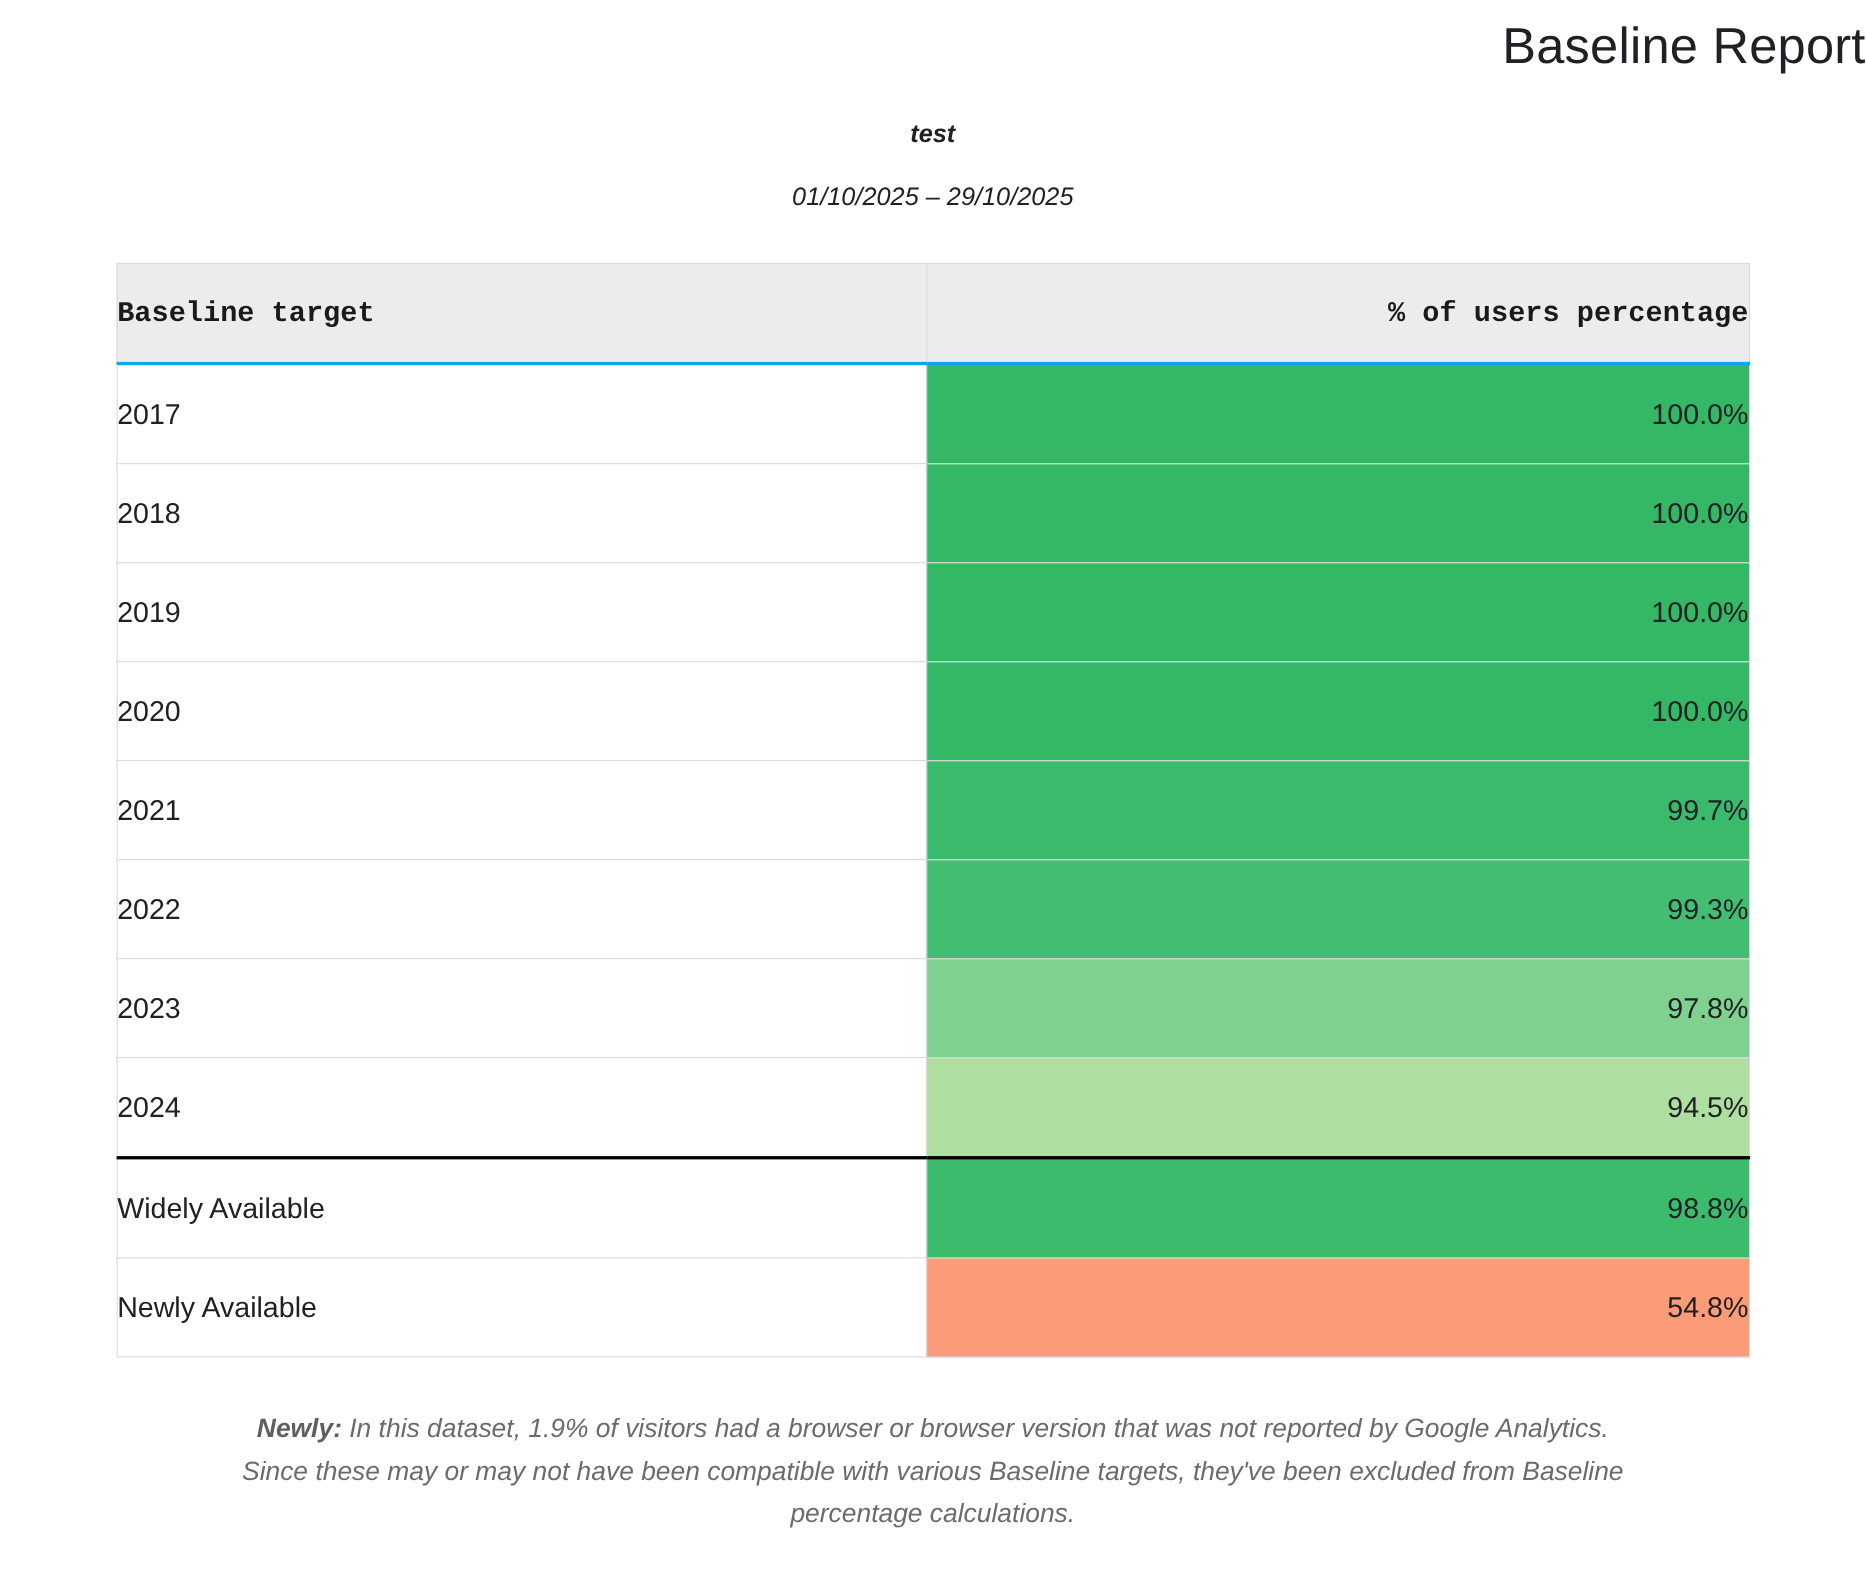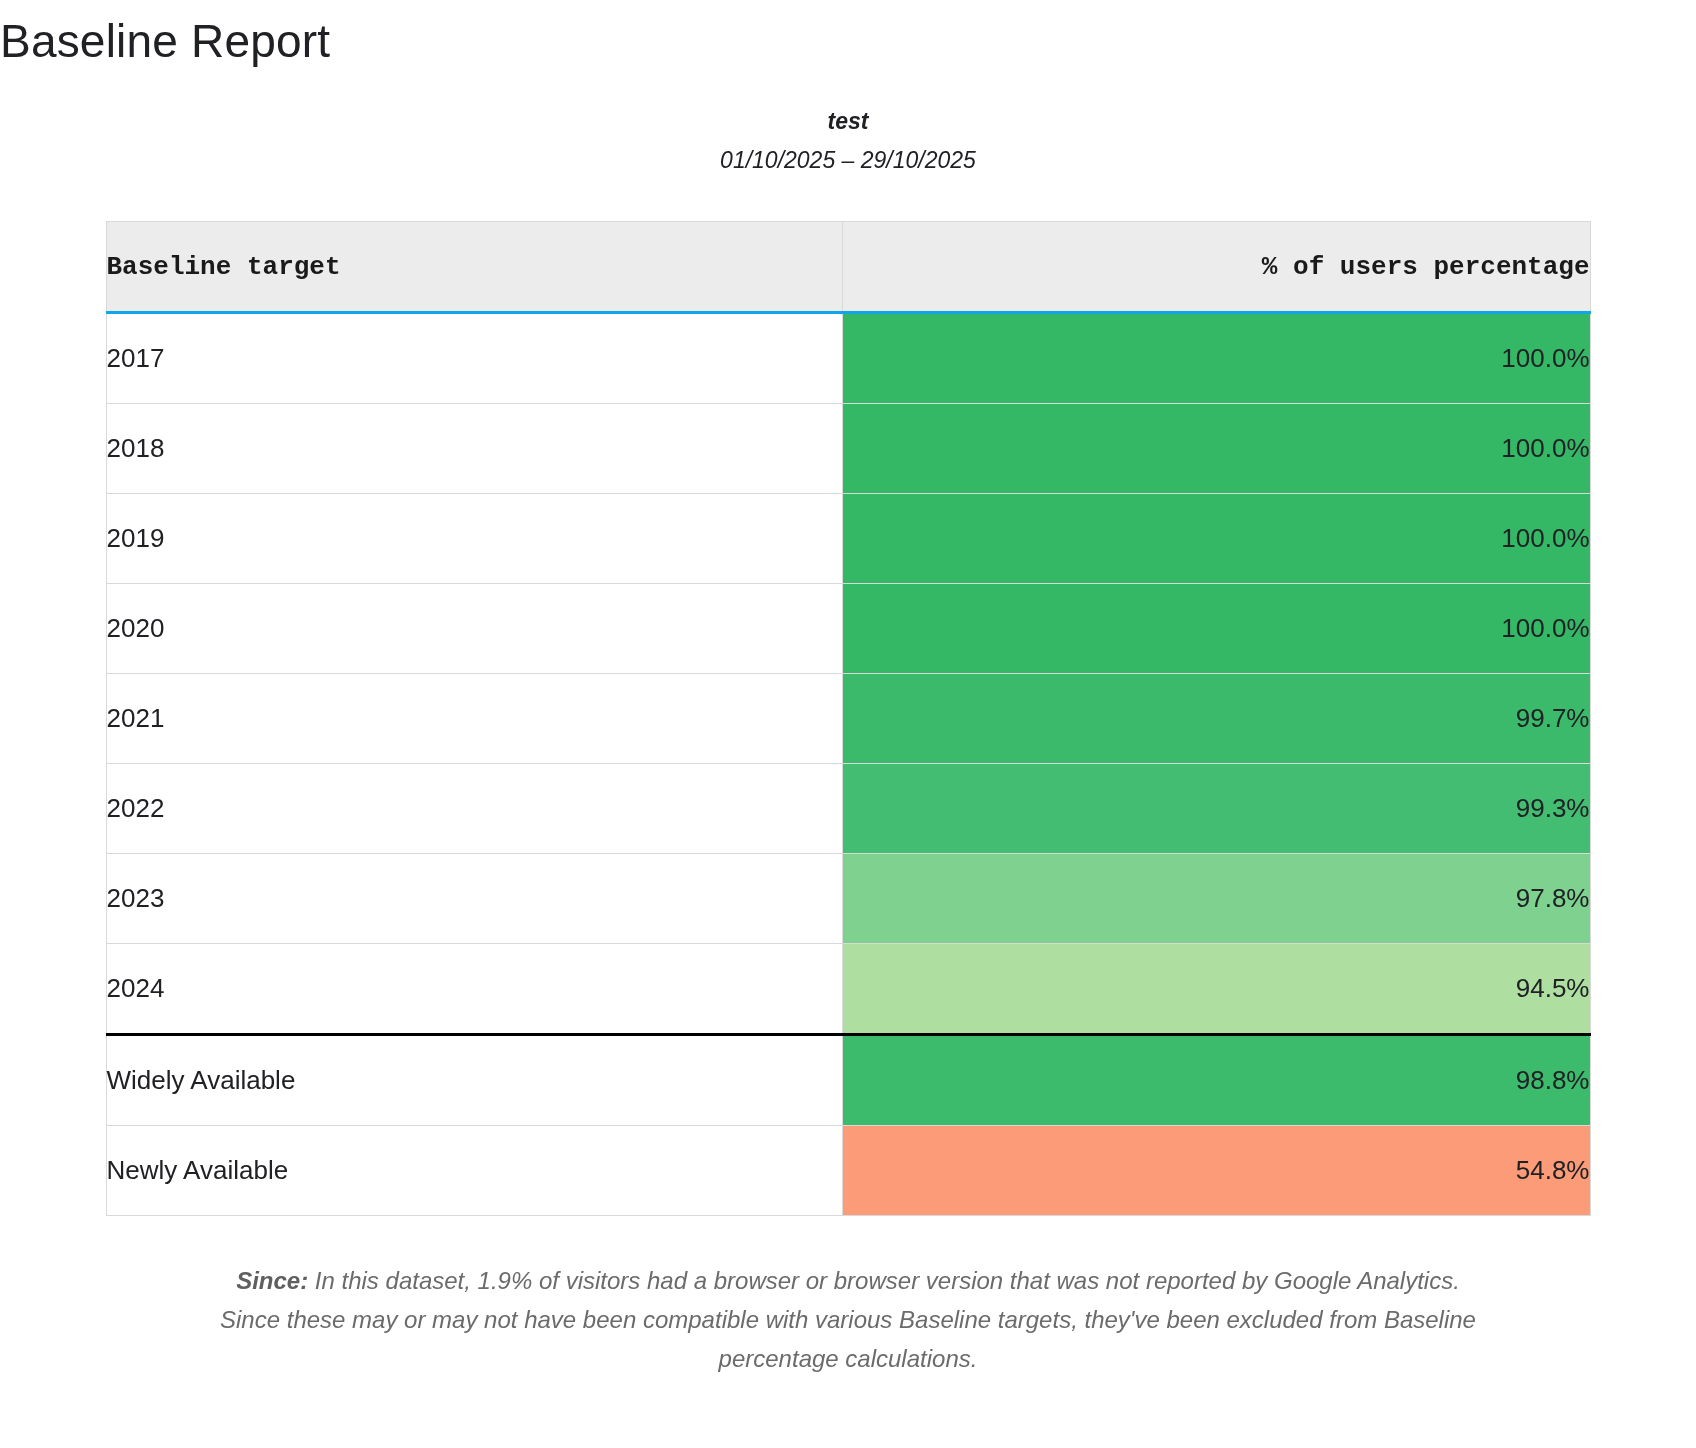--- a/index.html
+++ b/index.html
@@ -15,21 +15,21 @@
     overflow: hidden;
   }
   .page {
     width: 1696px;
     height: 1448px;
     box-sizing: border-box;
     padding: 0;
     position: relative;
   }
   .report-title {
-    text-align: left;
+    text-align: right;
     font-size: 46px;
     font-weight: 400;
     color: #202124;
     margin: 0;
     padding-top: 14px;
     letter-spacing: 0.2px;
   }
   .subtitle-block {
     text-align: center;
     margin-top: 36px;
@@ -39,21 +39,21 @@
     font-weight: bold;
     font-style: italic;
     color: #202124;
     line-height: 1.5;
   }
   .subtitle-range {
     font-size: 23px;
     font-style: italic;
     color: #202124;
     line-height: 1.5;
-    margin-top: 4px;
+    margin-top: 22px;
   }
   .table-wrap {
     margin: 0 auto;
     margin-top: 44px;
     width: 1485px;
   }
   table.baseline-table {
     width: 100%;
     border-collapse: collapse;
     table-layout: fixed;
@@ -178,16 +178,16 @@
           </tr>
           <tr>
             <td class="cell-target">Newly Available</td>
             <td class="cell-pct" style="background-color: rgb(251, 155, 119);">54.8%</td>
           </tr>
         </tbody>
     </table>
   </div>
 
   <div class="note">
-    <b>Since:</b><span> In this dataset, 1.9% of visitors had a browser or browser version that was not reported by Google Analytics. Since these may or may not have been compatible with various Baseline targets, they've been excluded from Baseline percentage calculations.</span>
+    <b>Newly:</b><span> In this dataset, 1.9% of visitors had a browser or browser version that was not reported by Google Analytics. Since these may or may not have been compatible with various Baseline targets, they've been excluded from Baseline percentage calculations.</span>
   </div>
 
 </div>
 
 </body></html>

